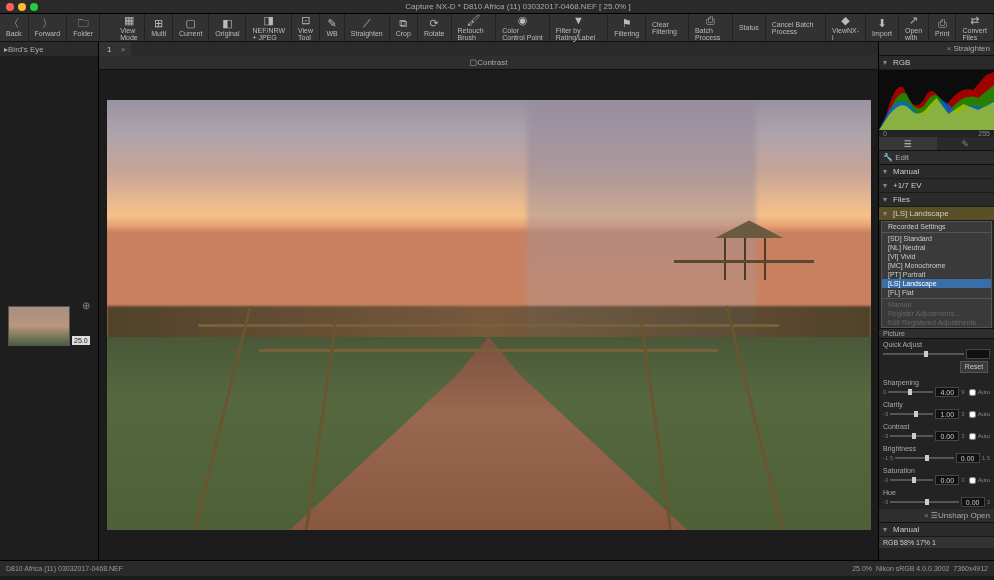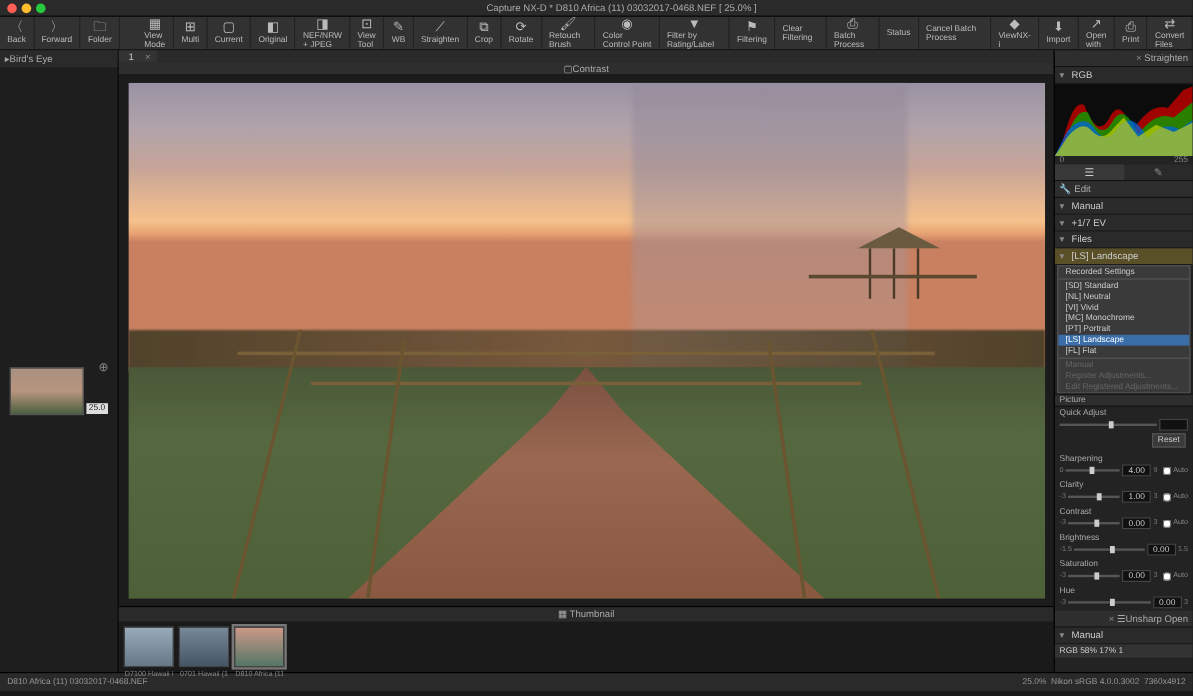--- a/index.html
+++ b/index.html
@@ -249,34 +249,20 @@
           <div class="rail r2"></div>
         <div class="hut">
             <div class="hut-roof"></div>
             <div class="hut-post" style="left:20px"></div>
             <div class="hut-post" style="left:40px"></div>
             <div class="hut-post" style="left:60px"></div>
             <div class="hut-deck"></div>
           </div>
       </div>
     </div>
-    <div class="thumbbar">
-      <div class="thumbtitle">▦ <span>Thumbnail</span></div>
-      <div class="thumbs">
-        <div class="th th1">
-            <div class="th-label">D7100 Hawaii Hike (271)5</div>
-          </div>
-        <div class="th th2">
-            <div class="th-label">0701 Hawaii (190)</div>
-          </div>
-        <div class="th th3 sel">
-            <div class="th-label">D810 Africa (11) 0303</div>
-          </div>
-      </div>
-    </div>
   </div>
 
   <div class="rightcol">
     <div class="panel-hdr"><span class="x">×</span>&nbsp;<span>Straighten</span></div>
     <div class="edit-row">
         <span class="chev">▾</span>
         <span>RGB</span>
       </div>
     <div class="histo">
       <svg viewBox="0 0 116 60" preserveAspectRatio="none">

